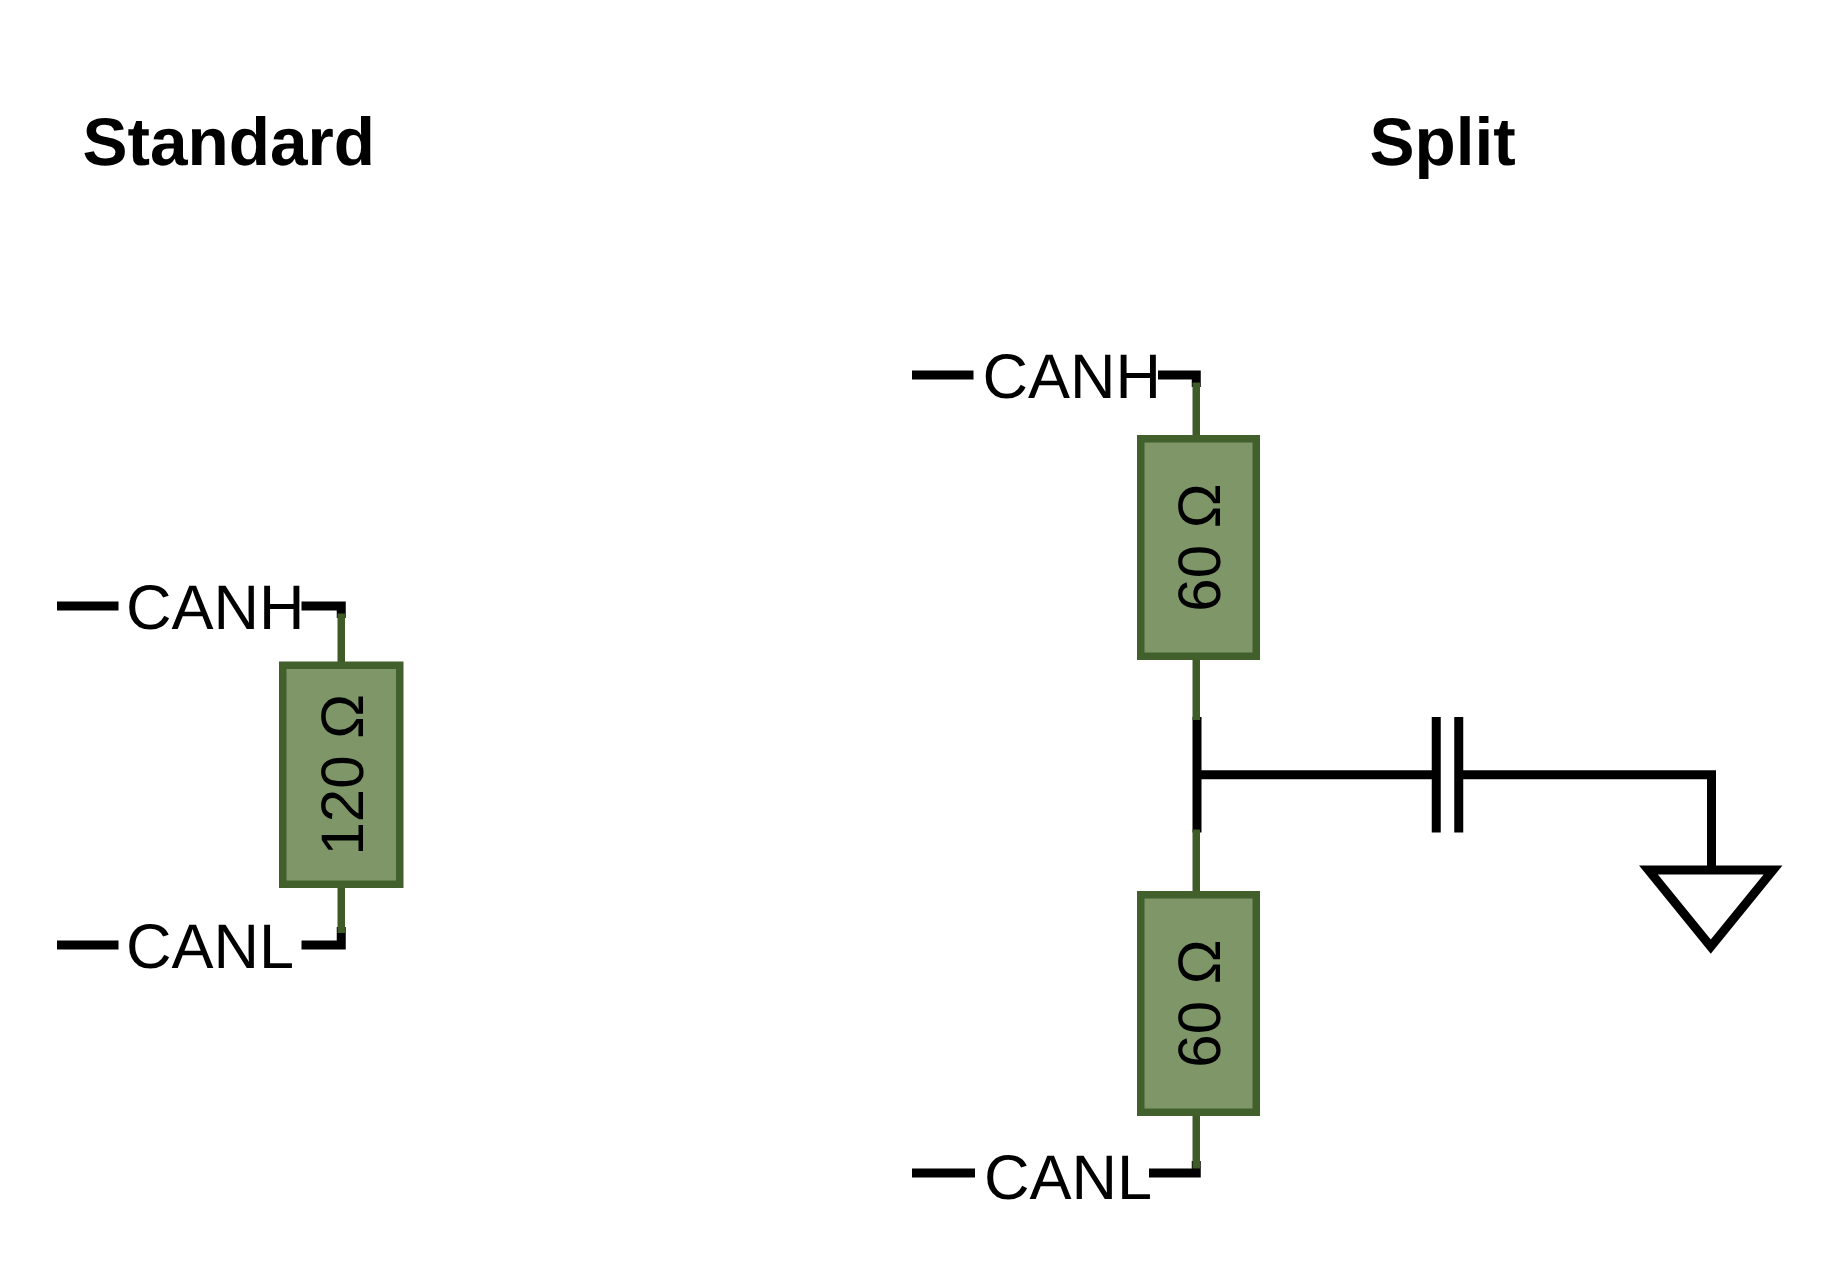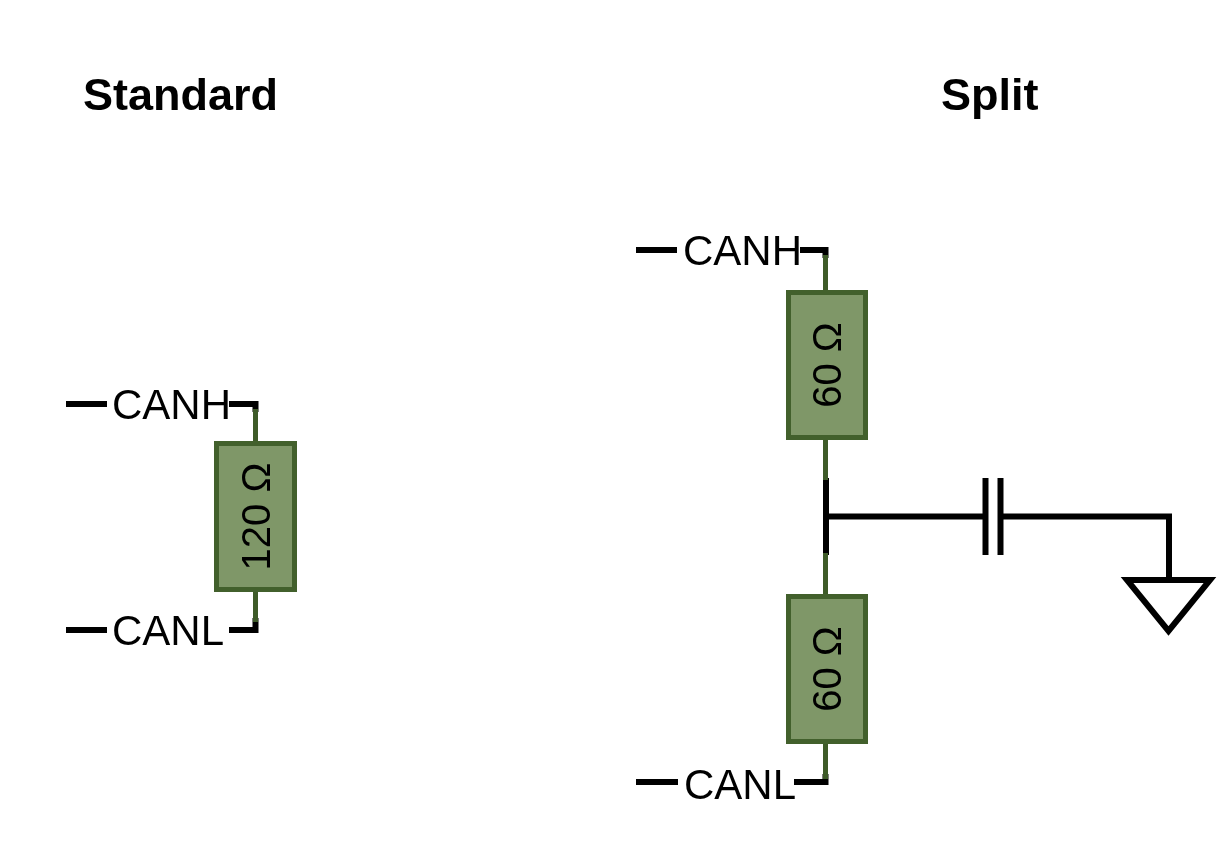--- a/index.html
+++ b/index.html
@@ -6,21 +6,20 @@
     margin: 0;
     padding: 0;
     background: #ffffff;
   }
   .stage {
     position: relative;
     width: 1190px;
     height: 848px;
     background: #ffffff;
     overflow: hidden;
-    margin-left: 28px;
   }
   svg {
     display: block;
   }
   text {
     font-family: "Liberation Sans", sans-serif;
     fill: #000000;
   }
   .title {
     font-size: 45px;

